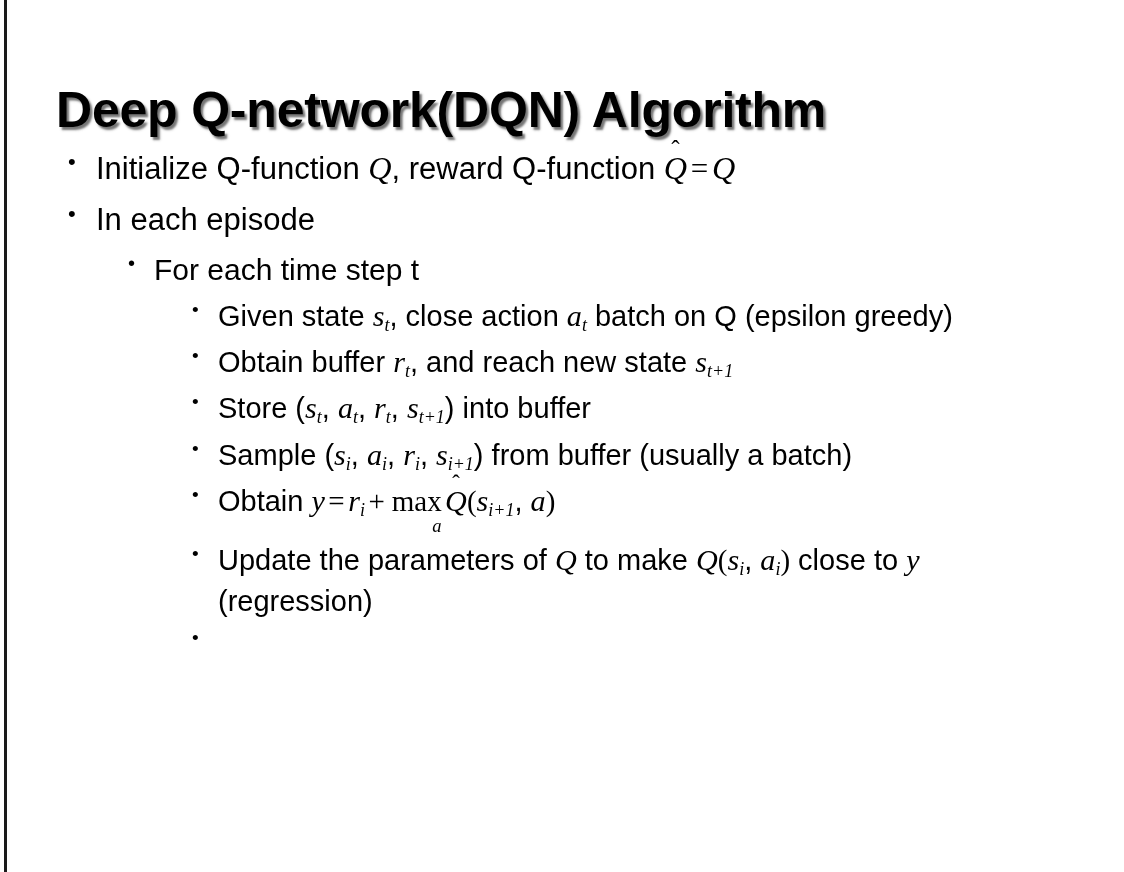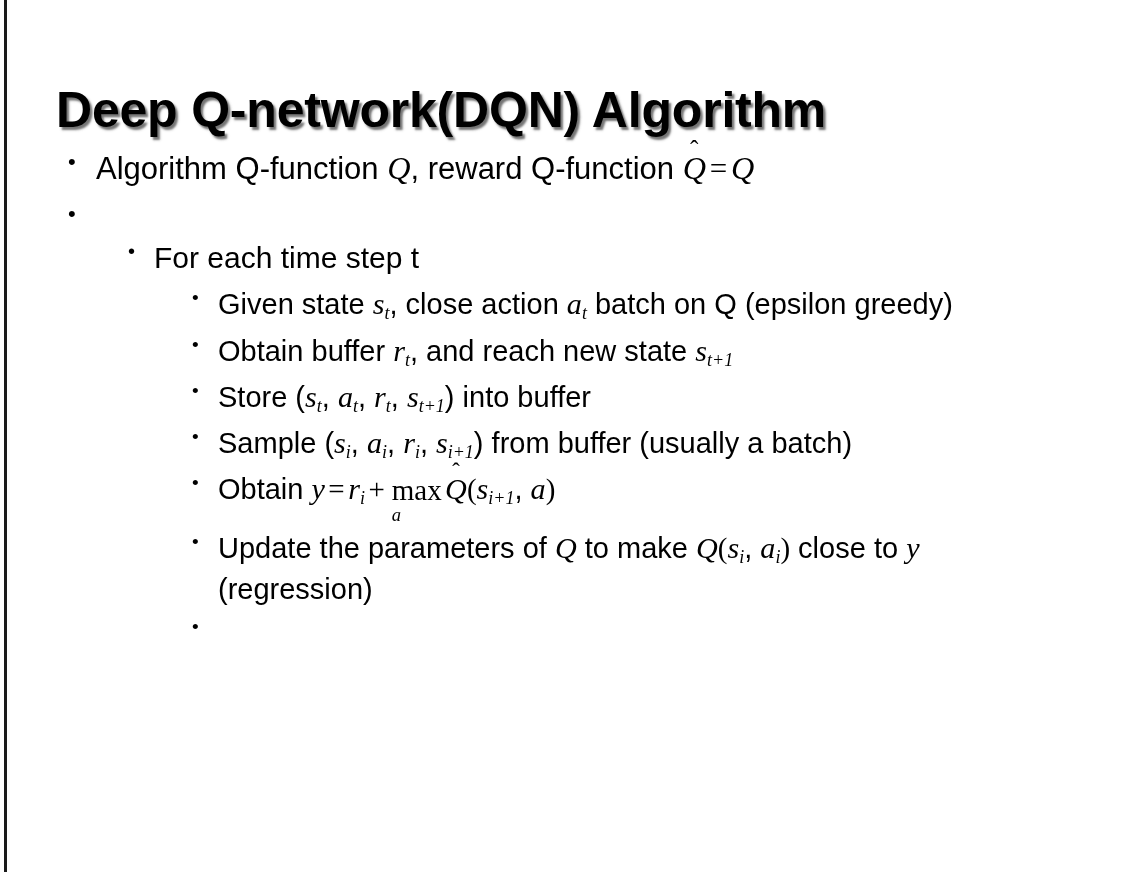--- a/index.html
+++ b/index.html
@@ -126,21 +126,21 @@
     top: -0.42em;
     transform: translateX(-52%);
     font-family: "Liberation Serif", serif;
     font-style: normal;
     font-size: 0.80em;
     line-height: 1;
   }
   .maxop {
     display: inline-flex;
     flex-direction: column;
-    align-items: flex-start;
+    align-items: flex-end;
     vertical-align: -0.02em;
     line-height: 1;
     margin: 0 0.12em;
   }
   .maxop .mtop {
     font-family: "Liberation Serif", serif;
     font-style: normal;
   }
   .maxop .mbot {
     font-family: "Liberation Serif", serif;
@@ -156,25 +156,26 @@
 <div class="slide">
 
   <div class="left-rule"></div>
 
   <h1 class="title">Deep Q-network(DQN) Algorithm</h1>
 
   <div class="body-list">
 
     <div class="bullet-row lv1">
       <span class="marker">•</span>
-      <span class="content"><span>Algorithm Q-function </span><span class="mi">Q</span><span>, reward Q-function </span><span class="hat nowrap"><span class="mi">Q</span><span class="hatmark">̂</span></span><span class="op">=</span><span class="mi">Q</span></span>
+      <span class="content"><span>Initialize Q-function </span><span class="mi">Q</span><span>, reward Q-function </span><span class="hat nowrap"><span class="mi">Q</span><span class="hatmark">̂</span></span><span class="op">=</span><span class="mi">Q</span></span>
     </div>
 
     <div class="bullet-row lv1">
       <span class="marker">•</span>
+      <span class="content">In each episode</span>
     </div>
 
     <div class="bullet-row lv2">
       <span class="marker">•</span>
       <span class="content">For each time step t</span>
     </div>
 
     <div class="bullet-row lv3">
       <span class="marker">•</span>
       <span class="content"><span>Given state </span><span class="nowrap"><span class="mi">s</span><span class="sub">t</span></span><span>, close action </span><span class="nowrap"><span class="mi">a</span><span class="sub">t</span></span><span> batch on Q (epsilon greedy)</span></span>

